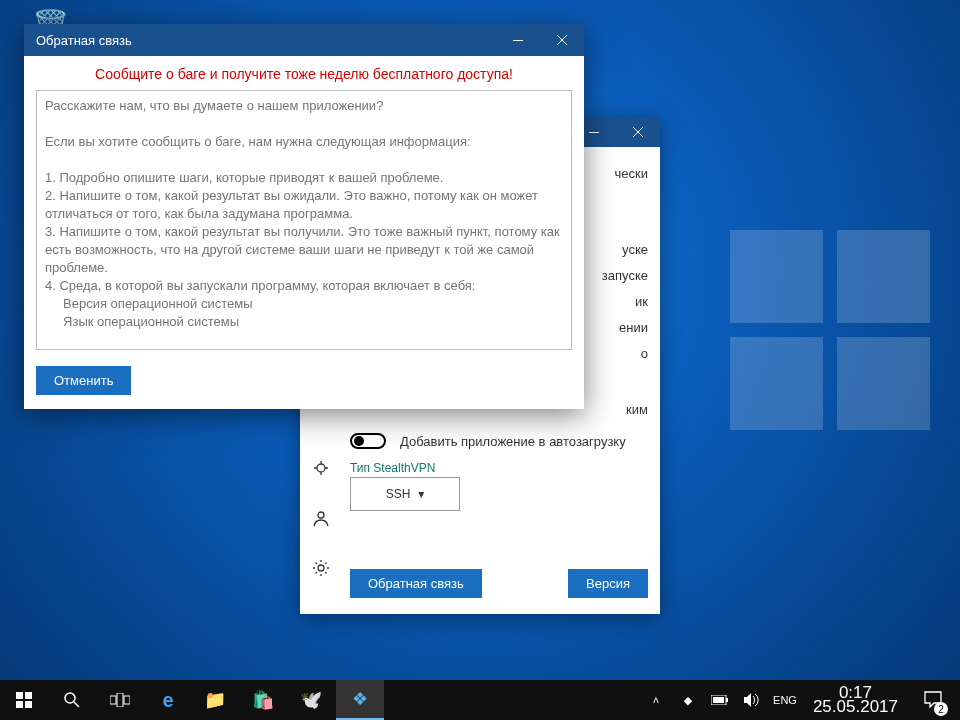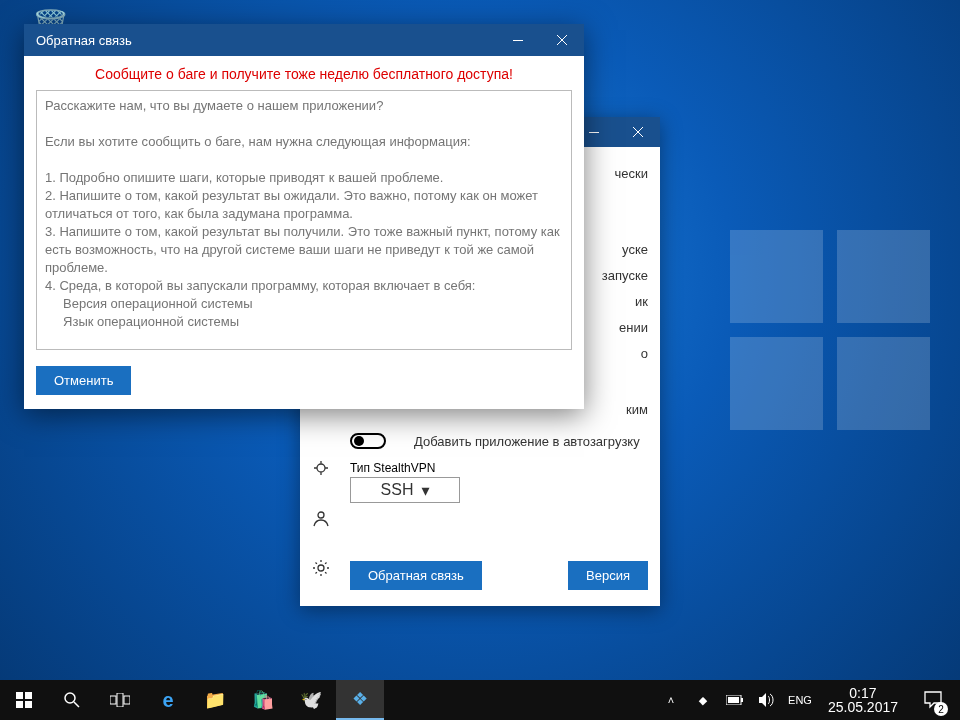--- a/index.html
+++ b/index.html
@@ -16,45 +16,45 @@
 
 
 .settings { position:absolute; left:300px; top:117px; width:360px; background:#fff; box-shadow:0 4px 20px rgba(0,0,0,.4); }
 .titlebar { background:#19508e; color:#fff; height:30px; display:flex; align-items:center; justify-content:flex-end; font-size:14px; }
 .titlebar .tbtn { width:44px; height:30px; display:flex; align-items:center; justify-content:center; cursor:pointer; }
 .settings-body { display:flex; }
 .sidebar { width:42px; display:flex; flex-direction:column; align-items:center; gap:28px; padding-top:310px; padding-bottom:12px; }
 .sidebar .sico { width:22px; height:22px; display:flex; align-items:center; justify-content:center; cursor:pointer; color:#333; }
 .panel { flex:1; padding:14px 12px 16px 8px; font-size:13px; color:#333; }
 .opt { line-height:20px; padding:3px 0; text-align:right; }
-.toggle-row { display:flex; align-items:center; gap:28px; margin-top:10px; font-size:13px; }
+.toggle-row { display:flex; align-items:center; gap:14px; margin-top:10px; font-size:13px; }
 .toggle { width:36px; height:16px; border:2px solid #000; border-radius:10px; position:relative; }
 .toggle::after { content:""; position:absolute; left:2px; top:1px; width:10px; height:10px; background:#000; border-radius:50%; }
-.sel-label { font-size:12px; color:#000000; margin-top:12px; }
-.sel { width:110px; height:26px; border:1px solid #999; display:flex; align-items:center; justify-content:center; gap:8px; font-size:16px; margin-top:2px; cursor:pointer; }
+.sel-label { font-size:12px; color:#0f766e; margin-top:12px; }
+.sel { width:110px; height:34px; border:1px solid #999; display:flex; align-items:center; justify-content:center; gap:8px; font-size:12px; margin-top:2px; cursor:pointer; }
 .btm { display:flex; justify-content:space-between; margin-top:58px; }
 .btn { background:#1a6fc0; color:#fff; border:none; padding:7px 18px; font-size:13px; cursor:pointer; }
 
 
 .feedback { position:absolute; left:24px; top:24px; width:560px; background:#fff; box-shadow:0 6px 28px rgba(0,0,0,.5); z-index:10; }
 .fb-title { background:#19508e; color:#fff; height:32px; display:flex; align-items:center; padding-left:12px; font-size:13px; }
 .fb-title .spacer { flex:1; }
 .fb-title .tbtn { width:44px; height:32px; display:flex; align-items:center; justify-content:center; cursor:pointer; }
 .fb-body { padding:10px 12px 14px; }
 .fb-head { color:#d00; text-align:center; font-size:14px; margin-bottom:8px; }
 .fb-text { width:100%; height:260px; border:1px solid #bbb; padding:6px 8px; font-size:13px; color:#999; line-height:18px; resize:none; font-family:inherit; }
 .fb-btm { display:flex; justify-content:space-between; margin-top:12px; }
 
 
 .taskbar { position:absolute; bottom:0; left:0; right:0; height:40px; background:#101010; display:flex; align-items:center; color:#fff; }
 .tico { width:48px; height:40px; display:flex; align-items:center; justify-content:center; cursor:pointer; }
 .tico.active { background:#333; border-bottom:2px solid #76b9ed; }
 .tray { margin-left:auto; display:flex; align-items:center; gap:10px; padding-right:8px; font-size:11px; }
 .tray .tico { width:22px; }
-.clock { text-align:center; line-height:14px; font-size:14px; padding:0 6px; }
+.clock { text-align:center; line-height:14px; font-size:17px; padding:0 6px; }
 .notif { width:38px; height:40px; display:flex; align-items:center; justify-content:center; position:relative; cursor:pointer; }
 .notif .badge { position:absolute; right:4px; bottom:4px; background:#fff; color:#000; border-radius:50%; width:14px; height:14px; font-size:10px; display:flex; align-items:center; justify-content:center; }
 svg { display:block; }
 </style>
 </head>
 <body>
 
 <div class="desktop">
   <div class="winlogo">
       <div></div>

